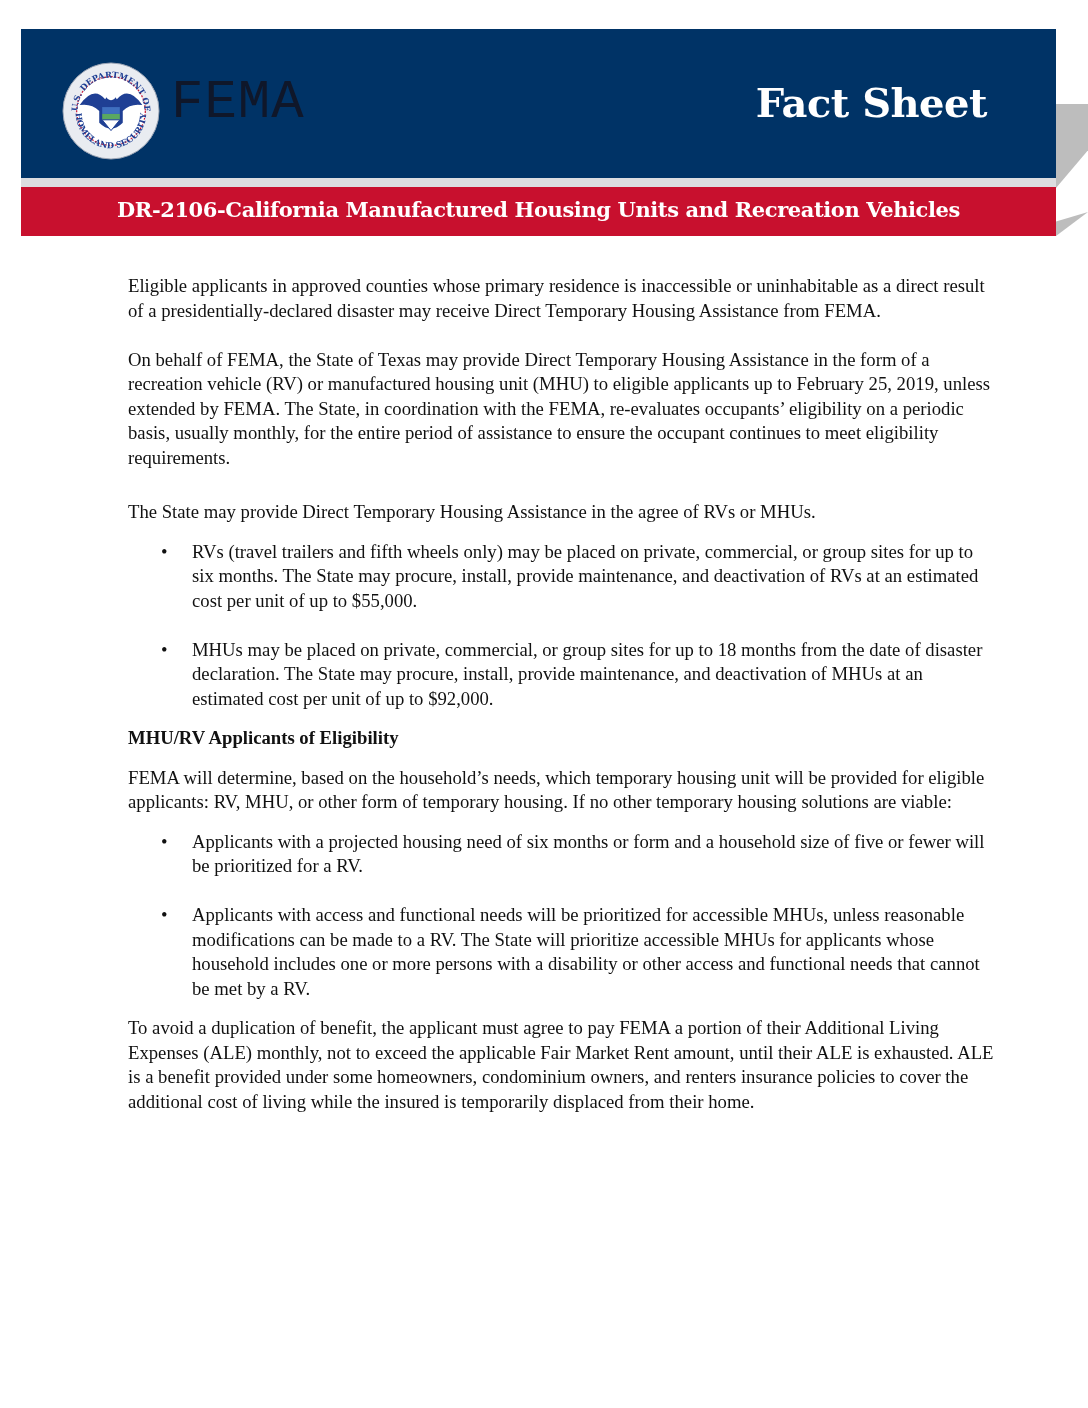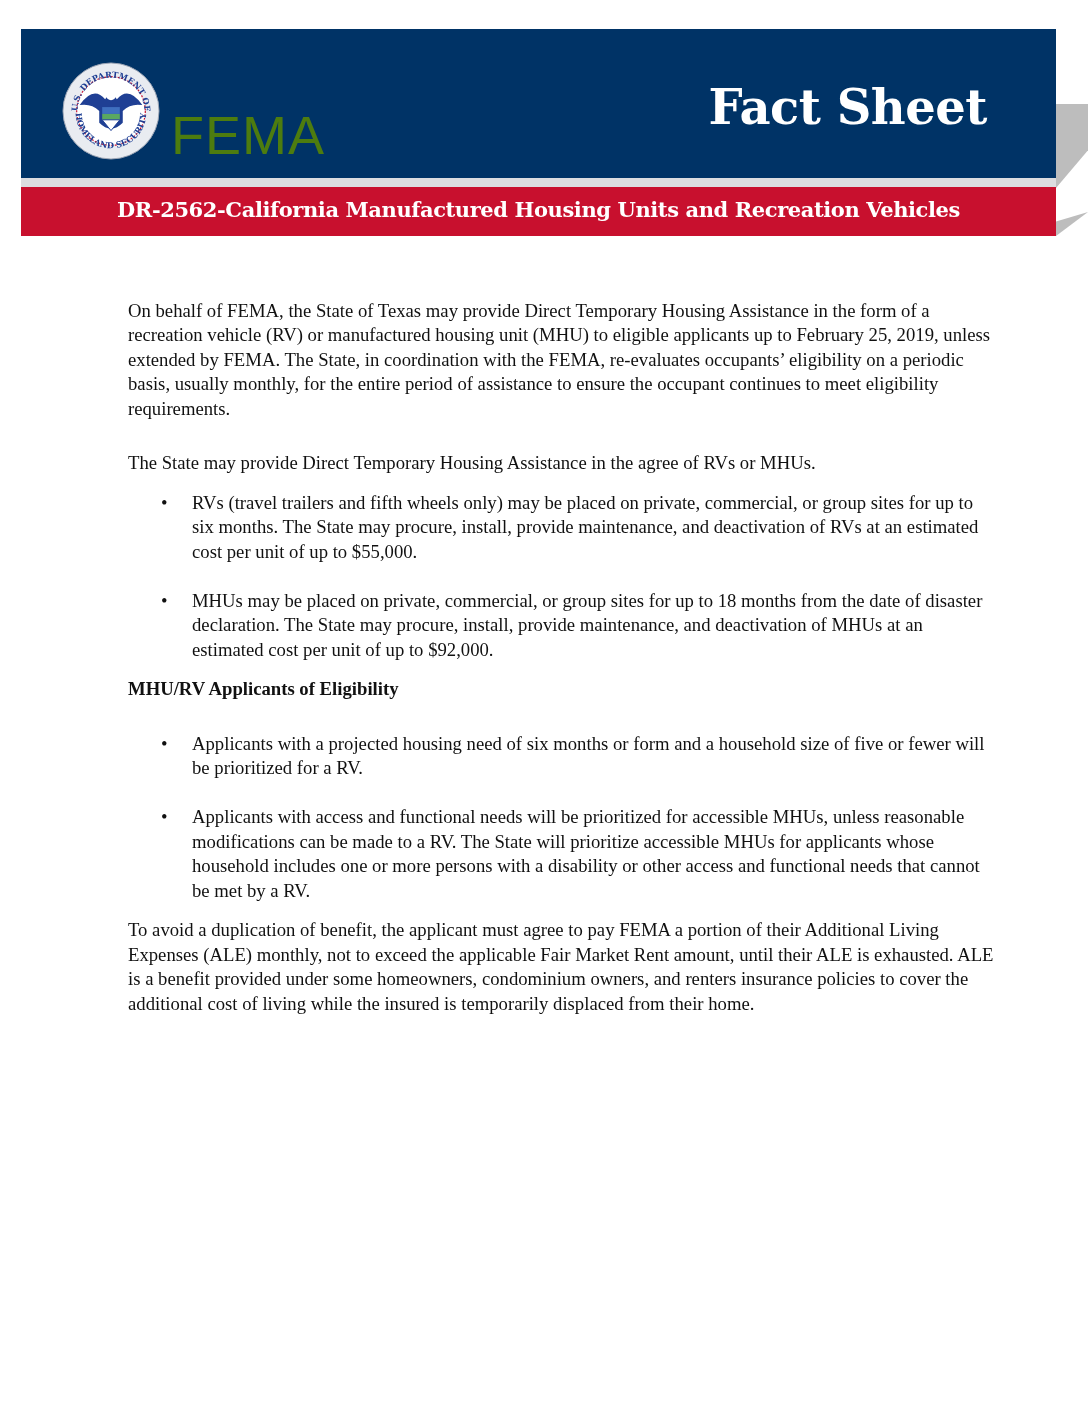--- a/index.html
+++ b/index.html
@@ -9,24 +9,24 @@
   .banner { position: absolute; left: 21px; top: 29px; width: 1035px; height: 149px; background: #003366; }
   .stripe { position: absolute; left: 21px; top: 178px; width: 1035px; height: 9px; background: #dcdde0; }
   .redbar { position: absolute; left: 21px; top: 187px; width: 1035px; height: 49px; background: #c8102e; }
 
   .shadow-top { position: absolute; left: 1056px; top: 104px; width: 32px; height: 84px;
                 background: #bdbdbd; clip-path: polygon(0 0, 100% 0, 100% 55%, 0 100%); }
   .shadow-bot { position: absolute; left: 1056px; top: 212px; width: 32px; height: 24px;
                 background: #bdbdbd; clip-path: polygon(0 40%, 100% 0, 100% 0, 0 100%); }
 
   .seal { position: absolute; left: 62px; top: 62px; width: 98px; height: 98px; }
-  .fema-word { position: absolute; left: 171px; top: 76px; font-family: Liberation Sans, sans-serif;
-               font-size: 54px; color: #4d7c0f; letter-spacing: 1px; line-height: 1; margin-top: 32px; }
+  .fema-word { position: absolute; left: 171px; top: 76px; font-family: Liberation Mono, monospace;
+               font-size: 54px; color: #0f172a; letter-spacing: 1px; line-height: 1; }
   .fact-sheet { position: absolute; right: 101px; top: 83px; font-family: "DejaVu Serif", serif;
-                font-weight: bold; font-size: 48px; color: #ffffff; line-height: 1; letter-spacing: -0.5px; }
+                font-weight: bold; font-size: 40px; color: #ffffff; line-height: 1; letter-spacing: -0.5px; }
   .redbar-title { position: absolute; left: 21px; width: 1035px; top: 197px; text-align: center;
                   font-family: "DejaVu Serif", serif; font-weight: bold; font-size: 21px; color: #ffffff; letter-spacing: -0.4px; }
 
   .content { position: absolute; left: 128px; top: 274px; width: 870px; font-size: 18.7px; line-height: 24.5px; }
   .content p { margin: 0; }
   .gap-lg { height: 24.5px; }
   .gap-sm { height: 15px; }
   h2 { margin: 0; font-size: 18.7px; font-weight: bold; line-height: 24.5px; }
   ul { list-style: none; margin: 0; padding: 0; }
   li { position: relative; padding-left: 64px; }
@@ -54,23 +54,24 @@
   <text font-size="8.5" fill="#1f3f94" font-family="DejaVu Serif, serif" font-weight="bold">
     <textPath href="#sealTop" startOffset="50%" text-anchor="middle">U.S. DEPARTMENT OF</textPath>
   </text>
   <text font-size="8.5" fill="#1f3f94" font-family="DejaVu Serif, serif" font-weight="bold">
     <textPath href="#sealBot" startOffset="50%" text-anchor="middle">HOMELAND SECURITY</textPath>
   </text>
 </svg>
 
 <div class="fema-word">FEMA</div>
 <div class="fact-sheet">Fact Sheet</div>
-<div class="redbar-title">DR-2562-California Manufactured Housing Units and Recreation Vehicles</div>
+<div class="redbar-title">DR-2106-California Manufactured Housing Units and Recreation Vehicles</div>
 
 <div class="content">
+  <p>Eligible applicants in approved counties whose primary residence is inaccessible or uninhabitable as a direct result of a presidentially-declared disaster may receive Direct Temporary Housing Assistance from FEMA.</p>
   <div class="gap-lg"></div>
   <p>On behalf of FEMA, the State of Texas may provide Direct Temporary Housing Assistance in the form of a recreation vehicle (RV) or manufactured housing unit (MHU) to eligible applicants up to February 25, 2019, unless extended by FEMA.  The State, in coordination with the FEMA, re-evaluates occupants’ eligibility on a periodic basis, usually monthly, for the entire period of assistance to ensure the occupant continues to meet eligibility requirements.</p>
   <div class="gap-sm"></div>
 
   <div class="gap-sm"></div>
   <p>The State may provide Direct Temporary Housing Assistance in the agree of RVs or MHUs.</p>
   <div class="gap-sm"></div>
   <ul>
     <li>
       <span class="bullet">•</span>
@@ -79,20 +80,21 @@
     <div class="gap-lg"></div>
     <li>
       <span class="bullet">•</span>
       <span>MHUs may be placed on private, commercial, or group sites for up to 18 months from the date of disaster declaration. The State may procure, install, provide maintenance, and deactivation of MHUs at an estimated cost per unit of up to $92,000.</span>
     </li>
   </ul>
   <div class="gap-sm"></div>
 
   <h2>MHU/RV Applicants of Eligibility</h2>
   <div class="gap-sm"></div>
+  <p>FEMA will determine, based on the household’s needs, which temporary housing unit will be provided for eligible applicants: RV, MHU, or other form of temporary housing.  If no other temporary housing solutions are viable:</p>
   <div class="gap-sm"></div>
   <ul>
     <li>
       <span class="bullet">•</span>
       <span>Applicants with a projected housing need of six months or form and a household size of five or fewer will be prioritized for a RV.</span>
     </li>
     <div class="gap-lg"></div>
     <li>
       <span class="bullet">•</span>
       <span>Applicants with access and functional needs will be prioritized for accessible MHUs, unless reasonable modifications can be made to a RV.  The State will prioritize accessible MHUs for applicants whose household includes one or more persons with a disability or other access and functional needs that cannot be met by a RV.</span>

